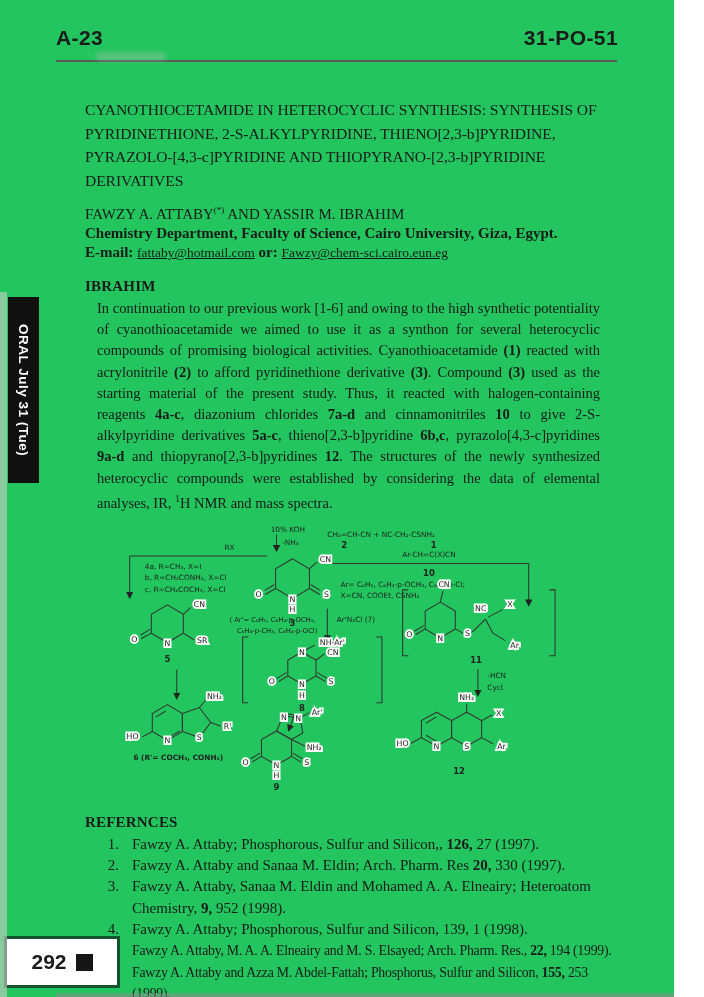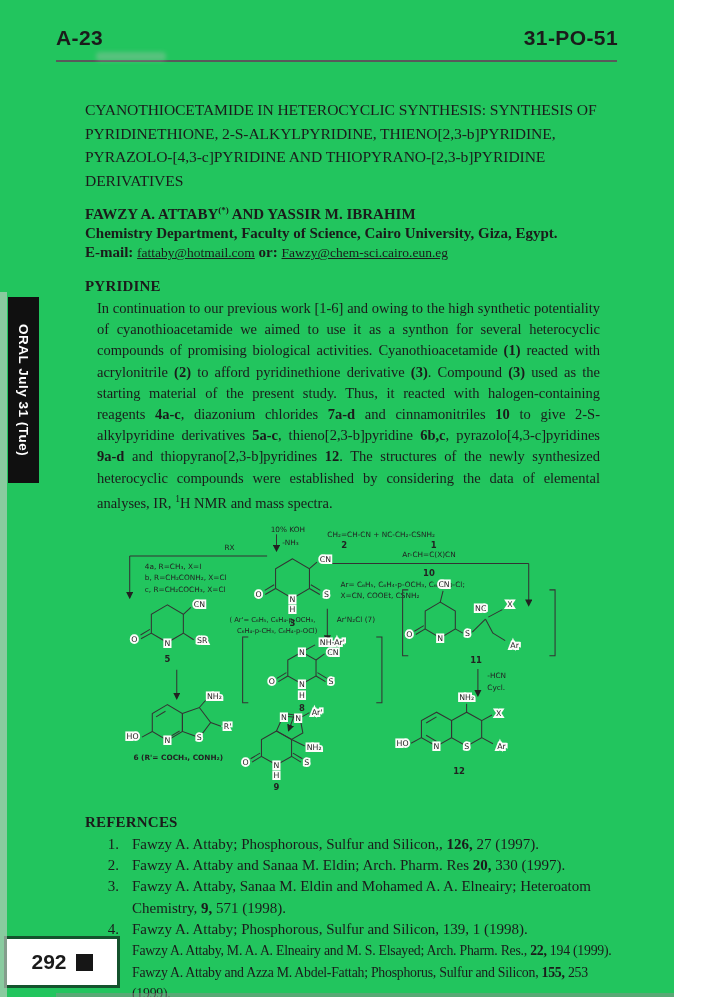--- a/index.html
+++ b/index.html
@@ -5,21 +5,21 @@
   html,body{margin:0;padding:0;background:#ffffff;}
   .page{position:relative;width:674px;height:997px;background:#22c55e;overflow:hidden;
         font-family:"Liberation Serif",serif;color:#1b1b1b;}
   .header{display:flex;justify-content:space-between;padding:26px 56px 0 56px;
           font-family:"Liberation Sans",sans-serif;font-weight:bold;font-size:21px;letter-spacing:.4px;}
   .rule{margin:10px 57px 0 56px;border-top:2px solid #59595a;}
   .smudge{position:absolute;left:96px;top:52px;width:70px;height:9px;background:#bdbdb9;opacity:.35;
           filter:blur(2px);border-radius:4px;}
   .content{padding:0 62px 0 85px;}
   .title{margin:36px 0 0 0;font-size:15.6px;line-height:23.5px;font-weight:normal;letter-spacing:-.1px;}
-  .authors{margin:13px 0 0;font-size:15px;font-weight:bold;}
+  .authors{margin:13px 0 0;font-size:15px;font-weight:normal;}
   .authors sup{font-size:9px;}
   .affiliation{margin:2px 0 0;font-size:15px;font-weight:bold;}
   .email-line{margin:2px 0 8px;font-size:15px;font-weight:bold;}
   .email{font-weight:normal;font-size:13.5px;text-decoration:underline;}
   h2.sec{margin:17px 0 0;font-size:15px;font-weight:bold;letter-spacing:.2px;}
   .abstract{margin:3px 12px 0;font-size:14.5px;line-height:21.2px;text-align:justify;}
   .abstract b{letter-spacing:0;}
   .abstract sup{font-size:9.5px;}
   .scheme{display:block;margin:8px 0 0 24px;}
   svg text{font-family:"DejaVu Sans",sans-serif;font-size:8.3px;fill:#222;stroke:none;}
@@ -64,21 +64,21 @@
 
     <p class="authors"><span>FAWZY A. ATTABY</span><sup>(*)</sup><span> AND YASSIR M. IBRAHIM</span></p>
     <p class="affiliation">Chemistry Department, Faculty of Science, Cairo University, Giza, Egypt.</p>
     <p class="email-line">
       <span>E-mail:</span>
       <span class="email">fattaby@hotmail.com</span>
       <span>or:</span>
       <span class="email">Fawzy@chem-sci.cairo.eun.eg</span>
     </p>
 
-    <h2 class="sec">PYRIDINE</h2>
+    <h2 class="sec">IBRAHIM</h2>
     <p class="abstract"><span>In continuation to our previous work [1-6]  and owing to the high synthetic potentiality of cyanothioacetamide we aimed to use it as a synthon for several heterocyclic compounds of promising biological activities. Cyanothioacetamide </span><b>(1)</b><span> reacted with acrylonitrile </span><b>(2)</b><span> to afford pyridinethione derivative </span><b>(3)</b><span>. Compound </span><b>(3)</b><span> used as the starting material of the present study. Thus, it reacted with halogen-containing reagents </span><b>4a-c</b><span>,  diazonium chlorides </span><b>7a-d</b><span> and cinnamonitriles </span><b>10</b><span> to give 2-S-alkylpyridine derivatives </span><b>5a-c</b><span>, thieno[2,3-b]pyridine </span><b>6b,c</b><span>, pyrazolo[4,3-c]pyridines </span><b>9a-d</b><span> and thiopyrano[2,3-b]pyridines </span><b>12</b><span>. The  structures of the newly synthesized heterocyclic compounds were  established by considering the data of elemental analyses, IR, </span><sup>1</sup><span>H NMR and mass spectra.</span></p>
 
     <svg class="scheme" width="527" height="275" viewBox="0 0 560 292" xmlns="http://www.w3.org/2000/svg">
       <defs>
         <marker id="ah" viewBox="0 0 8 8" refX="6" refY="4" markerWidth="7" markerHeight="7" orient="auto-start-reverse">
           <path d="M0,0L8,4L0,8Z" style="fill:#222;stroke:none"></path>
         </marker>
       </defs>
 
       <g>
@@ -255,21 +255,21 @@
         <li class="ref">
           <span class="ref-num">1.</span>
           <span class="ref-body"><span>Fawzy A. Attaby; Phosphorous, Sulfur and Silicon,, </span><b>126,</b><span> 27 (1997).</span></span>
         </li>
         <li class="ref">
           <span class="ref-num">2.</span>
           <span class="ref-body"><span>Fawzy A. Attaby and Sanaa M. Eldin; Arch. Pharm. Res </span><b>20,</b><span> 330 (1997).</span></span>
         </li>
         <li class="ref">
           <span class="ref-num">3.</span>
-          <span class="ref-body"><span>Fawzy A. Attaby, Sanaa M. Eldin and Mohamed A. A. Elneairy; Heteroatom Chemistry, </span><b>9,</b><span> 571 (1998).</span></span>
+          <span class="ref-body"><span>Fawzy A. Attaby, Sanaa M. Eldin and Mohamed A. A. Elneairy; Heteroatom Chemistry, </span><b>9,</b><span> 952 (1998).</span></span>
         </li>
         <li class="ref">
           <span class="ref-num">4.</span>
           <span class="ref-body"><span>Fawzy A. Attaby; Phosphorous, Sulfur and Silicon, 139, 1 (1998).</span></span>
         </li>
         <li class="ref">
           <span class="ref-num">5.</span>
           <span class="ref-body"><span>Fawzy A. Attaby, M. A. A. Elneairy and M. S. Elsayed; Arch. Pharm. Res., </span><b>22,</b><span> 194 (1999).</span></span>
         </li>
         <li class="ref">

